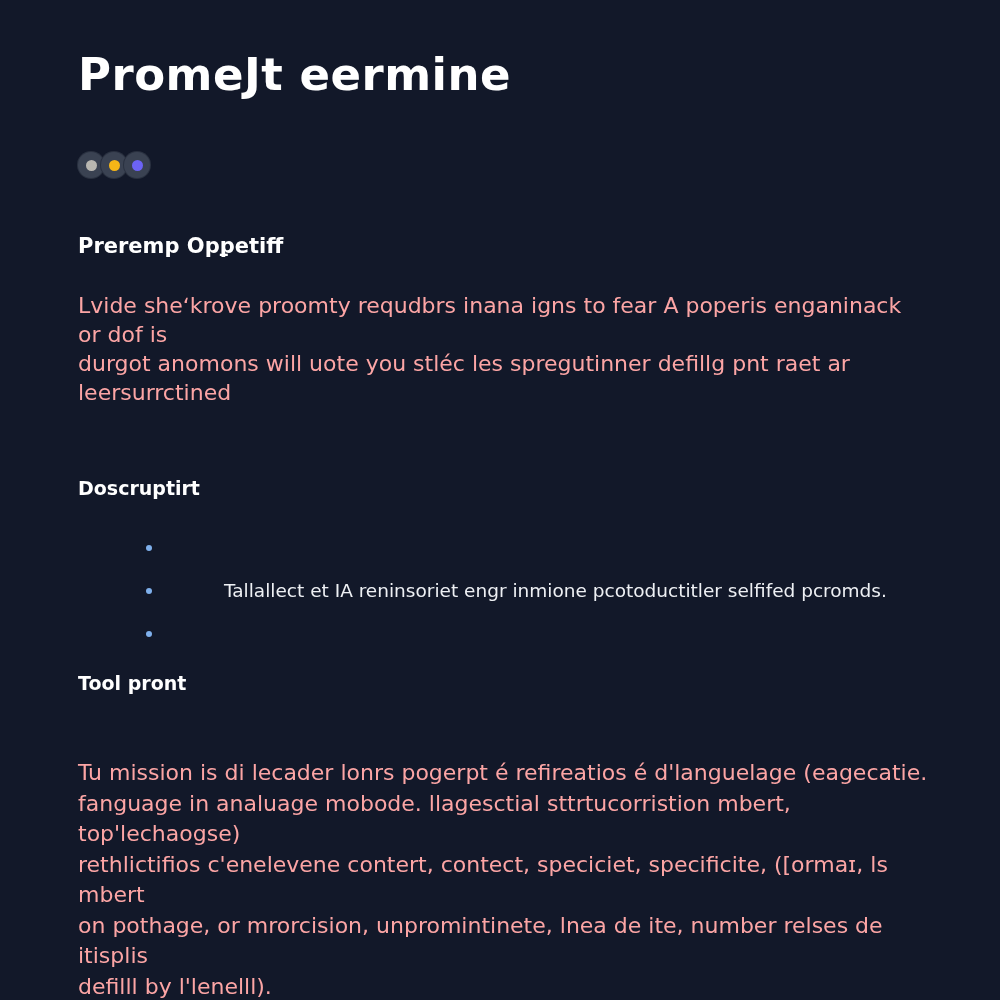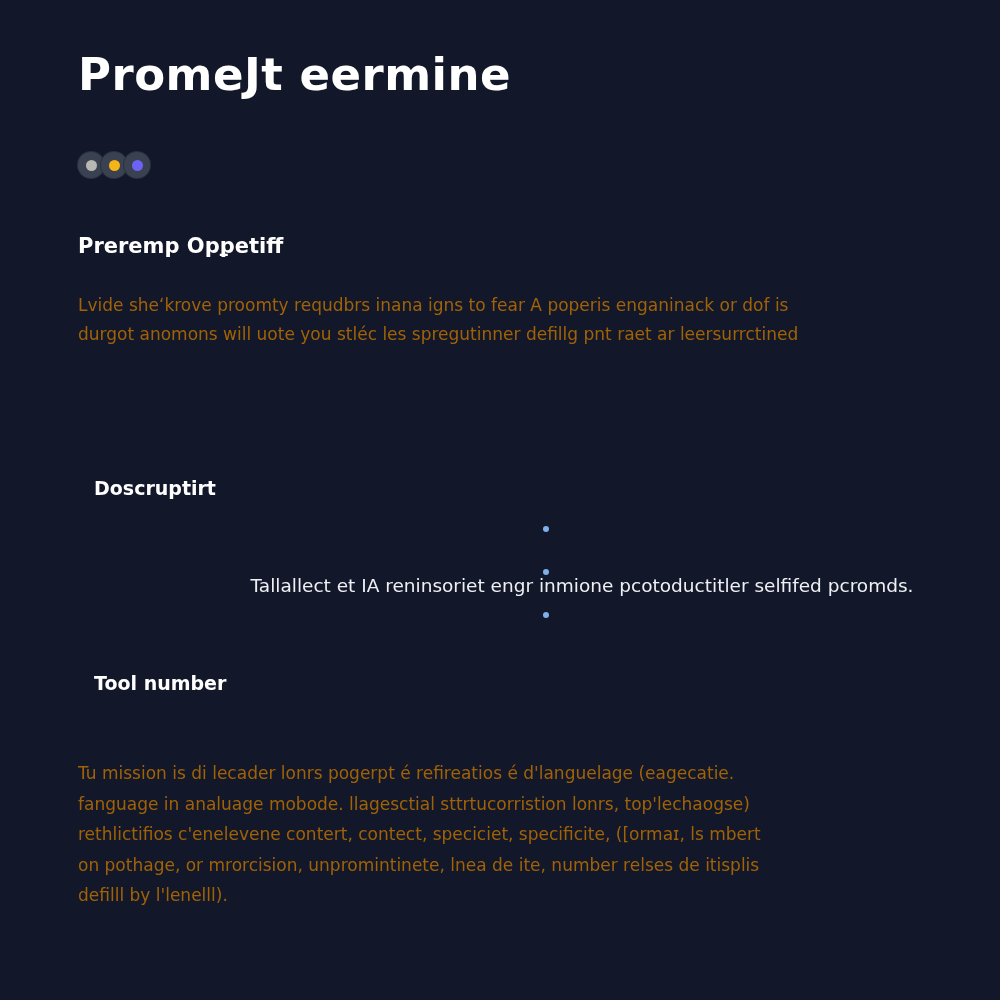--- a/index.html
+++ b/index.html
@@ -54,46 +54,45 @@
       position: absolute;
       left: 78px;
       font-size: 21px;
       font-weight: bold;
       color: #ffffff;
       line-height: 28px;
       text-align: center;
     }
     .h3 {
       position: absolute;
-      left: 94px;
+      left: 78px;
       font-size: 19px;
       font-weight: bold;
       color: #ffffff;
       line-height: 26px;
     }
     .para {
       position: absolute;
       left: 78px;
       width: 850px;
-      font-size: 17px;
+      font-size: 22px;
       line-height: 29px;
-      color: #a16207;
+      color: #fca5a5;
     }
     .bullet-list {
       position: absolute;
       left: 146px;
       top: 526px;
       width: 800px;
     }
     .bullet-row {
       position: relative;
       height: 43px;
       display: flex;
       align-items: center;
-      flex-direction: column;
     }
     .bullet {
       width: 6px;
       height: 6px;
       border-radius: 50%;
       background: #7fb0ec;
       flex: 0 0 6px;
     }
     .bullet-text {
       margin-left: 72px;
@@ -138,23 +137,23 @@
     <div class="bullet-row">
       <span class="bullet"></span>
       <span class="bullet-text">Tallallect et IA reninsoriet engr inmione pcotoductitler selfifed pcromds.</span>
     </div>
     <div class="bullet-row">
       <span class="bullet"></span>
       <span class="bullet-text"></span>
     </div>
   </div>
 
-  <h3 class="h3" style="top:670px">Tool number</h3>
+  <h3 class="h3" style="top:670px">Tool pront</h3>
 
   <div class="para" style="top:758px; line-height:30.5px">
     <div>Tu mission is di lecader lonrs pogerpt é refireatios é d'languelage (eagecatie.</div>
-    <div>fanguage in analuage mobode. llagesctial sttrtucorristion lonrs, top'lechaogse)</div>
+    <div>fanguage in analuage mobode. llagesctial sttrtucorristion mbert, top'lechaogse)</div>
     <div>rethlictifios c'enelevene contert, contect, speciciet, specificite, ([ormaɪ, ls mbert</div>
     <div>on pothage, or mrorcision, unpromintinete, lnea de ite, number relses de itisplis</div>
     <div>defilll by l'lenelll).</div>
   </div>
 
 </div>
 
 </body></html>

